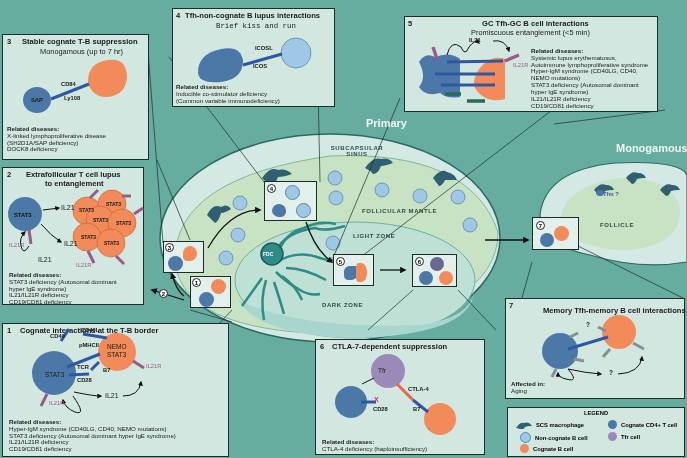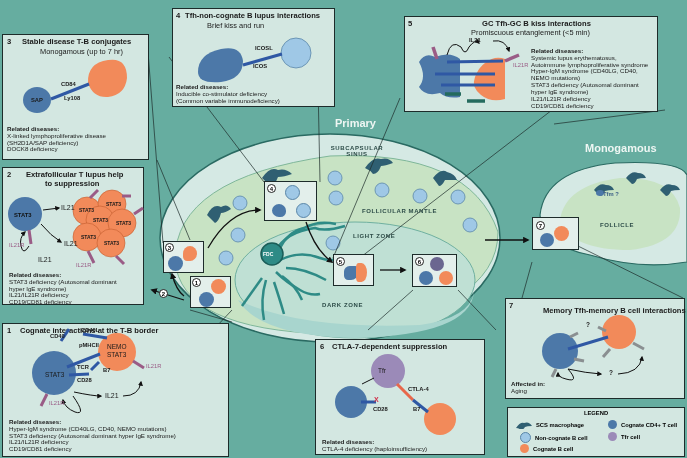--- a/index.html
+++ b/index.html
@@ -7,21 +7,21 @@
   .stage{position:absolute;left:0;top:0;width:687px;height:458px;}
   svg.bg{position:absolute;left:0;top:0;}
   .panel{position:absolute;background:#d3e7e1;border:1.5px solid #1d2b2a;box-sizing:border-box;font-size:6.4px;color:#1a1a1a;line-height:1.12;}
   .panel svg{position:absolute;left:0;top:0;overflow:visible;}
   .ptitle{position:absolute;font-weight:bold;font-size:7.6px;white-space:nowrap;}
   .psub{position:absolute;font-size:7.4px;white-space:nowrap;text-align:center;}
   .dis{position:absolute;font-size:6.2px;line-height:1.1;}
   .dis .h{font-weight:bold;}
   .lbl{position:absolute;font-size:5.8px;font-weight:bold;white-space:nowrap;}
   .zone{position:absolute;font-size:6px;font-weight:bold;letter-spacing:0.6px;color:#2d4c48;white-space:nowrap;text-align:center;}
-  .big{position:absolute;font-size:11px;font-weight:bold;color:#eef6f3;}
+  .big{position:absolute;font-size:11px;font-weight:bold;color:#eef6f3;margin-left:31px;}
   .mini{position:absolute;background:#e3efeb;border:1.5px solid #1d2b2a;box-sizing:border-box;}
   .num{position:absolute;width:9px;height:9px;border-radius:50%;border:1px solid #222;background:#fff;font-size:6px;font-weight:bold;text-align:center;line-height:9px;box-sizing:border-box;}
   .legend{position:absolute;left:507px;top:407px;width:178px;height:50px;background:#d3e7e1;border:1.5px solid #1d2b2a;box-sizing:border-box;font-size:5.8px;font-weight:bold;}
   .leg-item{position:absolute;display:flex;align-items:center;gap:4px;white-space:nowrap;}
   .dot{width:9px;height:9px;border-radius:50%;display:inline-block;}
 </style>
 </head>
 <body>
 
 <div class="stage">
@@ -147,59 +147,59 @@
     <div style="position:absolute;left:26px;top:16px;width:14px;height:14px;border-radius:50%;background:#f28a5a;"></div>
   </div>
   <div class="mini" style="left:532px;top:217px;width:47px;height:33px;">
     <div class="num" style="left:3px;top:3px;">7</div>
     <div style="position:absolute;left:7px;top:15px;width:14px;height:14px;border-radius:50%;background:#4c78a8;"></div>
     <div style="position:absolute;left:21px;top:8px;width:15px;height:15px;border-radius:50%;background:#f28a5a;"></div>
   </div>
 
   <div class="panel" style="left:2px;top:34px;width:147px;height:126px;">
     <span class="ptitle" style="left:4px;top:3px;">3</span>
-    <span class="ptitle" style="left:19px;top:3px;">Stable disease T-B conjugates</span>
+    <span class="ptitle" style="left:19px;top:3px;">Stable cognate T-B suppression</span>
     <span class="psub" style="left:37px;top:13px;">Monogamous (up to 7 hr)</span>
     <svg width="147" height="126">
       <ellipse cx="34" cy="65" rx="14" ry="13" fill="#4c78a8"></ellipse>
       <path d="M85,48 Q84,28 105,25 Q124,22 124,43 Q122,60 105,62 Q90,63 85,48 Z" fill="#f28a5a"></path>
       <line x1="48" y1="64" x2="86" y2="49" stroke="#2f58a4" stroke-width="3"></line>
     </svg>
     <span class="lbl" style="left:58px;top:46px;">CD84</span>
     <span class="lbl" style="left:61px;top:60px;">Ly108</span>
     <span class="lbl" style="left:28px;top:62px;">SAP</span>
     <div class="dis" style="left:4px;top:91px;">
       <div class="h">Related diseases:</div>
       <div>X-linked lymphoproliferative disease</div>
       <div>(SH2D1A/SAP deficiency)</div>
       <div>DOCK8 deficiency</div>
     </div>
   </div>
 
   <div class="panel" style="left:172px;top:8px;width:163px;height:99px;">
     <span class="ptitle" style="left:3px;top:3px;">4</span>
     <span class="ptitle" style="left:12px;top:3px;">Tfh-non-cognate B lupus interactions</span>
-    <span class="psub" style="left:34px;top:13px;">Brief kiss and run</span>
+    <span class="psub" style="left:43px;top:13px;font-family:Liberation Mono, monospace;">Brief kiss and run</span>
     <svg width="163" height="99">
       <path d="M25,63 Q25,45 48,40 Q68,36 70,52 Q70,70 48,73 Q25,75 25,63 Z" fill="#4c78a8"></path>
       <circle cx="123" cy="44" r="15" fill="#9fc8e6" stroke="#5a86a8" stroke-width="0.8"></circle>
       <line x1="70" y1="56" x2="109" y2="45" stroke="#2f58a4" stroke-width="3"></line>
     </svg>
     <span class="lbl" style="left:82px;top:36px;">ICOSL</span>
     <span class="lbl" style="left:80px;top:54px;">ICOS</span>
     <div class="dis" style="left:3px;top:75px;">
       <div class="h">Related diseases:</div>
       <div>Inducible co-stimulator deficiency</div>
       <div>(Common variable immunodeficiency)</div>
     </div>
   </div>
 
   <div class="panel" style="left:404px;top:16px;width:254px;height:96px;">
     <span class="ptitle" style="left:3px;top:3px;">5</span>
-    <span class="ptitle" style="left:77px;top:3px;">GC Tfh-GC B kiss interactions</span>
+    <span class="ptitle" style="left:77px;top:3px;">GC Tfh-GC B cell interactions</span>
     <span class="psub" style="left:66px;top:12px;">Promiscuous entanglement (&lt;5 min)</span>
     <svg width="254" height="96">
       <path d="M14,45 Q20,35 30,40 Q45,34 55,42 L55,80 Q42,82 35,76 Q20,80 14,70 Q22,60 14,45 Z" fill="#4c78a8"></path>
       <path d="M80,46 Q90,38 100,42 L100,82 Q86,86 76,78 Q66,70 70,60 Q74,50 80,46 Z" fill="#f28a5a"></path>
       <g stroke="#2f58a4" stroke-width="3">
         <line x1="42" y1="45" x2="98" y2="44"></line>
         <line x1="30" y1="57" x2="90" y2="57"></line>
         <line x1="36" y1="68" x2="90" y2="68"></line>
       </g>
       <line x1="32" y1="42" x2="28" y2="30" stroke="#9a5c86" stroke-width="3.5"></line>
@@ -219,22 +219,22 @@
       <div>NEMO mutations)</div>
       <div>STAT3 deficiency (Autosomal dominant</div>
       <div>hyper IgE syndrome)</div>
       <div>IL21/IL21R deficiency</div>
       <div>CD19/CD81 deficiency</div>
     </div>
   </div>
 
   <div class="panel" style="left:2px;top:167px;width:142px;height:138px;">
     <span class="ptitle" style="left:4px;top:3px;">2</span>
-    <span class="ptitle" style="left:23px;top:3px;">Extrafollicular T lupus help</span>
-    <span class="ptitle" style="left:42px;top:12px;">to suppression</span>
+    <span class="ptitle" style="left:23px;top:3px;">Extrafollicular T cell lupus</span>
+    <span class="ptitle" style="left:42px;top:12px;">to entanglement</span>
     <svg width="142" height="138">
       <circle cx="22" cy="46" r="17" fill="#4c78a8"></circle>
       <g fill="#f28a5a" stroke="#c25c2e" stroke-width="0.6">
         <circle cx="84" cy="43" r="14"></circle>
         <circle cx="109" cy="36" r="14"></circle>
         <circle cx="97" cy="52" r="14"></circle>
         <circle cx="119" cy="55" r="14"></circle>
         <circle cx="84" cy="69" r="14"></circle>
         <circle cx="108" cy="75" r="14"></circle>
       </g>

